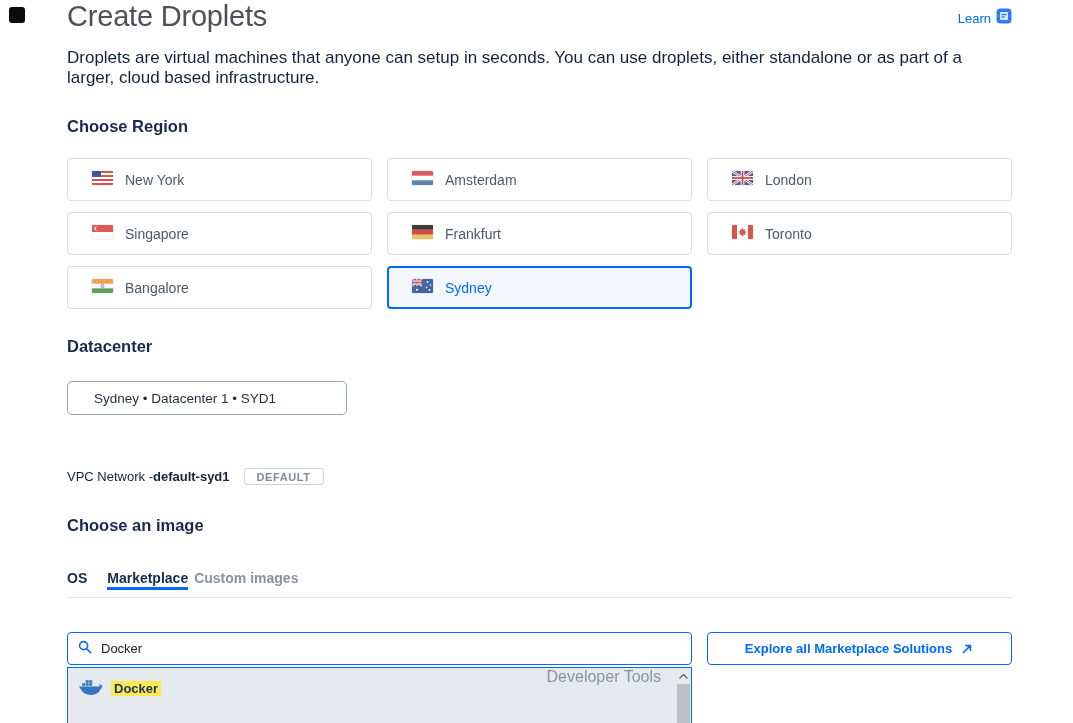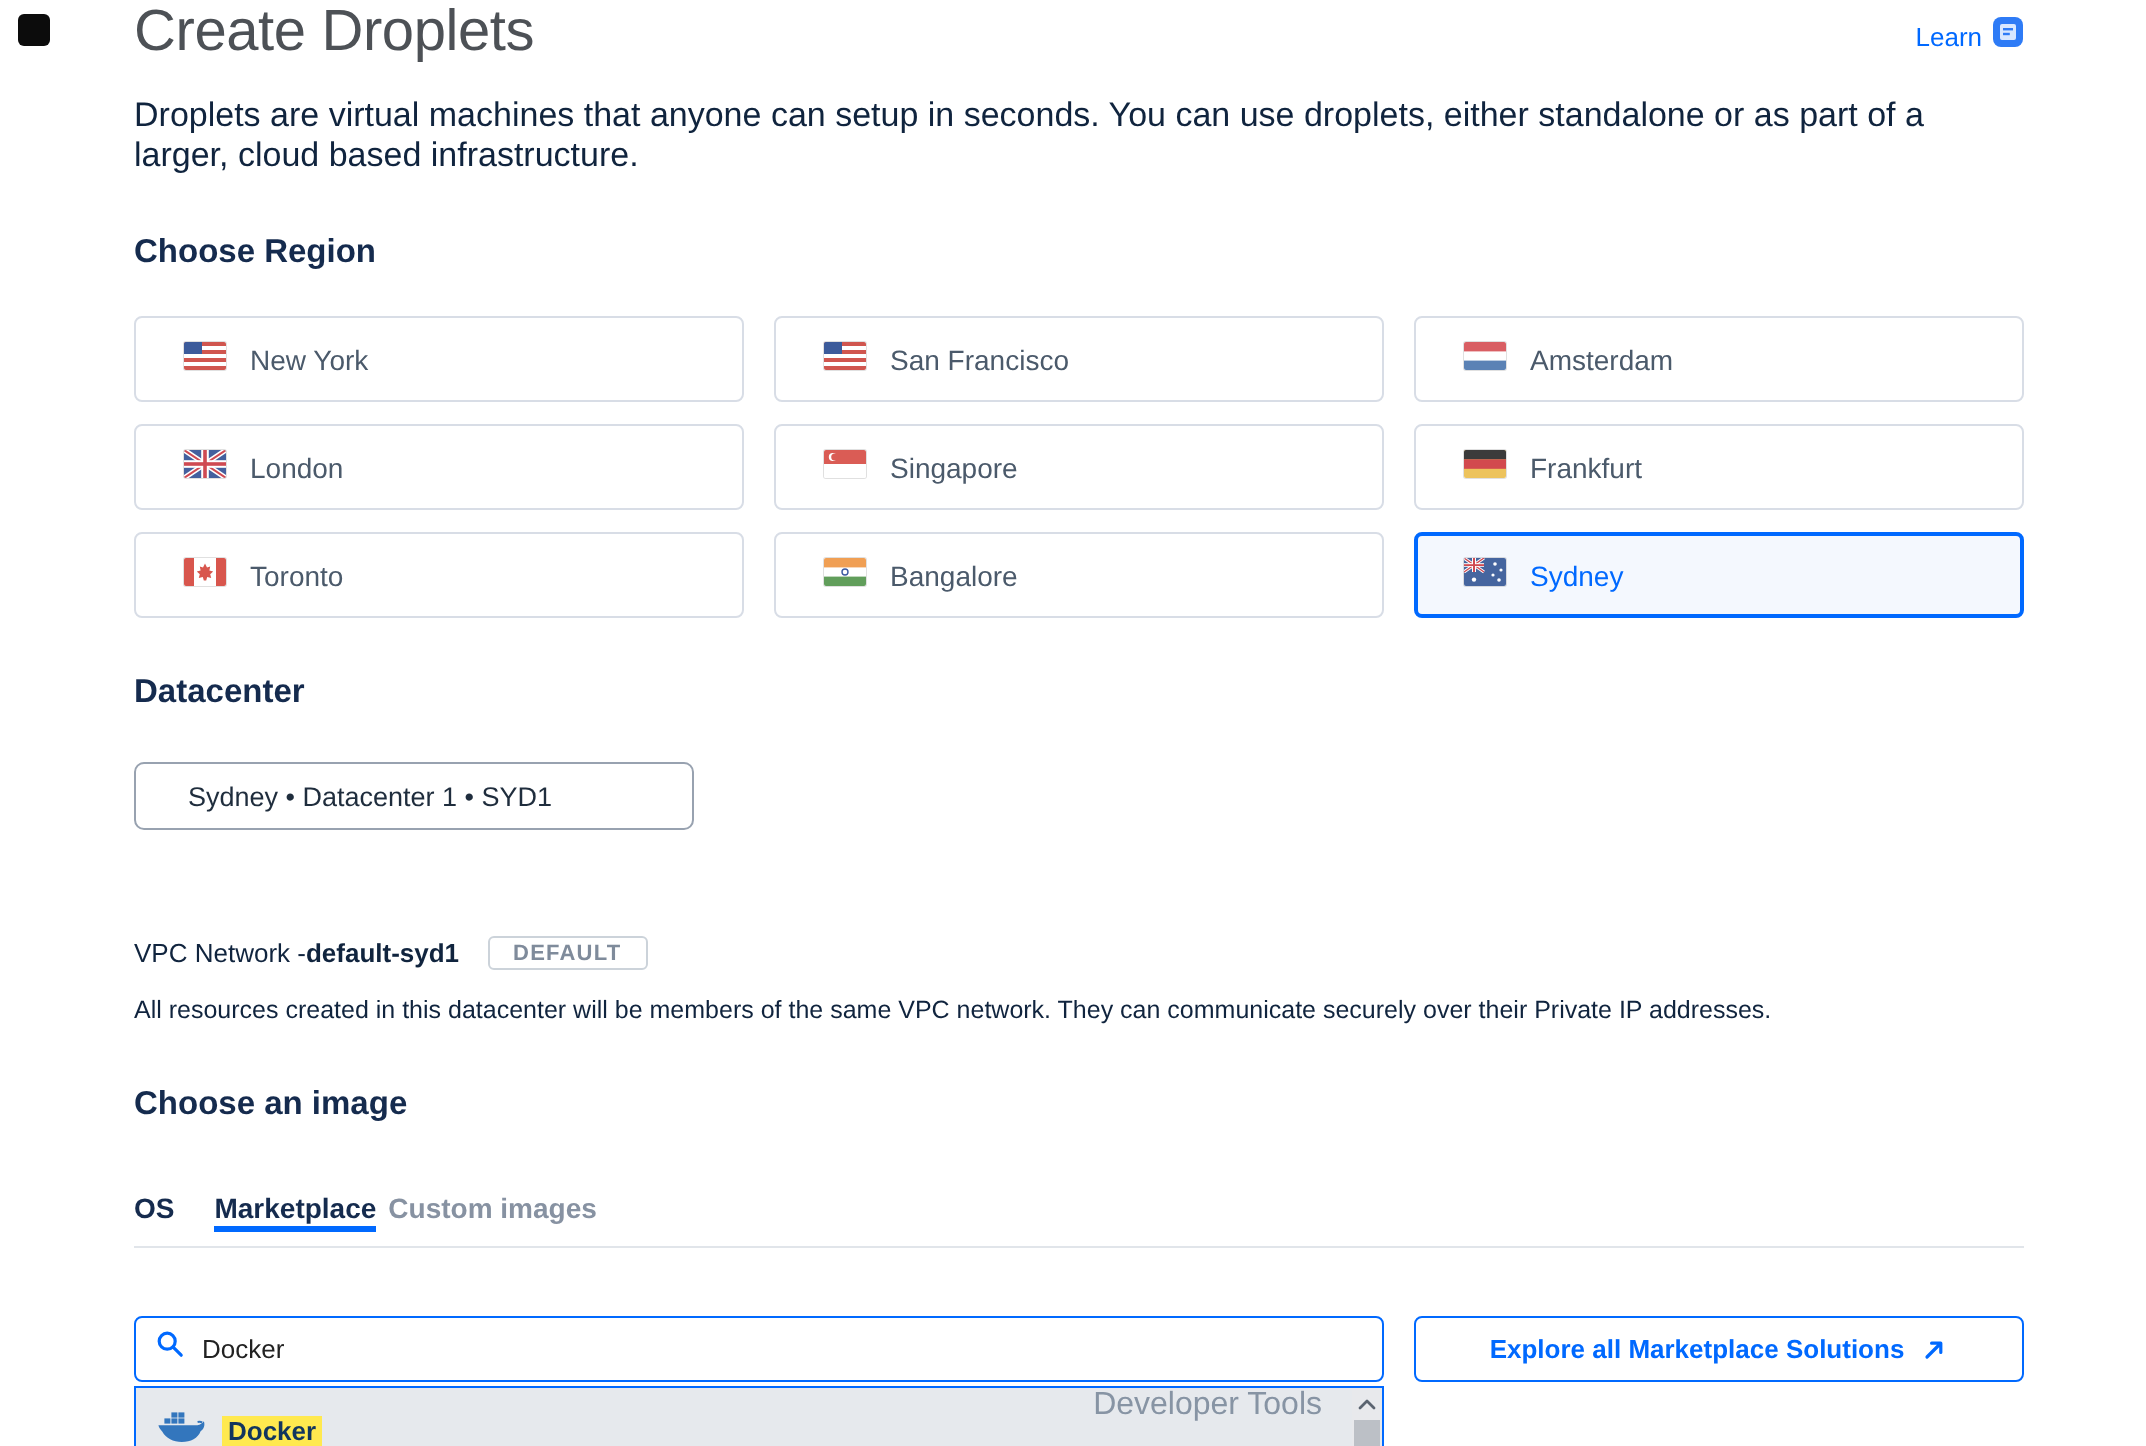--- a/index.html
+++ b/index.html
@@ -97,33 +97,20 @@
               <rect y="8" width="21" height="2"></rect>
               <rect y="12" width="21" height="2"></rect>
             </g>
             <rect width="9" height="6" fill="#3c5b9b"></rect>
           </svg></span>
         <span>New York</span>
       </div>
       <div class="region-btn">
         <span><svg class="flag" viewBox="0 0 21 14">
             <rect width="21" height="14" fill="#fff"></rect>
-            <g fill="#d0564f">
-              <rect y="0" width="21" height="2"></rect>
-              <rect y="4" width="21" height="2"></rect>
-              <rect y="8" width="21" height="2"></rect>
-              <rect y="12" width="21" height="2"></rect>
-            </g>
-            <rect width="9" height="6" fill="#3c5b9b"></rect>
-          </svg></span>
-        <span>San Francisco</span>
-      </div>
-      <div class="region-btn">
-        <span><svg class="flag" viewBox="0 0 21 14">
-            <rect width="21" height="14" fill="#fff"></rect>
             <rect width="21" height="4.7" fill="#d95e63"></rect>
             <rect y="9.3" width="21" height="4.7" fill="#5b82b5"></rect>
           </svg></span>
         <span>Amsterdam</span>
       </div>
       <div class="region-btn">
         <span><svg class="flag" viewBox="0 0 21 14">
             <rect width="21" height="14" fill="#44609e"></rect>
             <path d="M0 0 L21 14 M21 0 L0 14" stroke="#fff" stroke-width="2.6"></path>
             <path d="M0 0 L21 14 M21 0 L0 14" stroke="#cf4a52" stroke-width="1"></path>
@@ -194,21 +181,20 @@
 
   <div class="dc-select">
     <span>Sydney • Datacenter 1 • SYD1</span>
   </div>
 
   <div class="vpc-row">
     <span>VPC Network - </span>
     <span class="vpc-name">default-syd1</span>
     <span class="vpc-badge">DEFAULT</span>
   </div>
-  <div class="vpc-desc">All resources created in this datacenter will be members of the same VPC network. They can communicate securely over their Private IP addresses.</div>
 
   <h2 class="section" id="image-heading">Choose an image</h2>
 
   <div class="tabs" id="image-tabs"><span class="tab">OS</span><span class="tab active">Marketplace</span><span class="tab muted tight">Custom images</span></div>
 
   <div class="search-row">
     <div class="search-box">
       <span>
         <svg width="14" height="14" viewBox="0 0 14 14" fill="none">
           <circle cx="5.6" cy="5.6" r="4" stroke="#0069ff" stroke-width="1.6"></circle>

